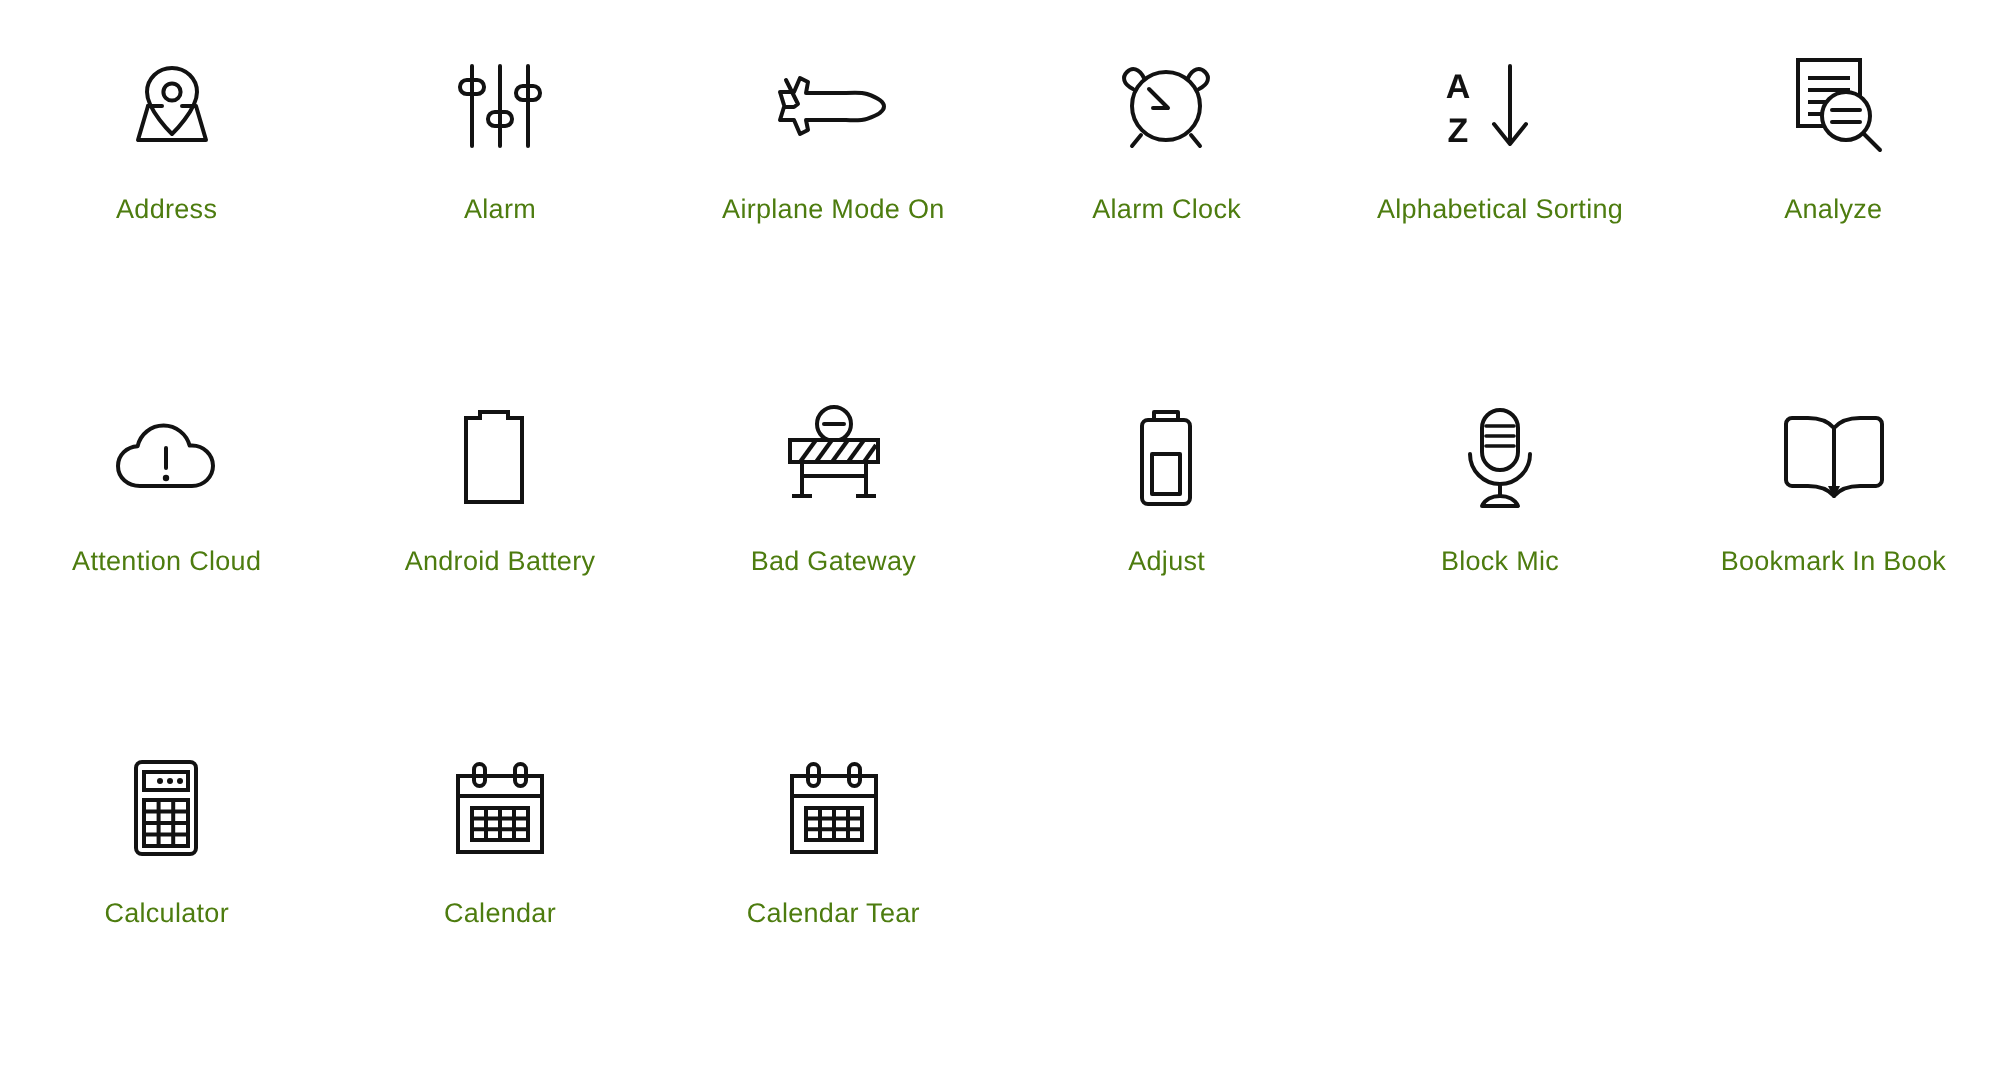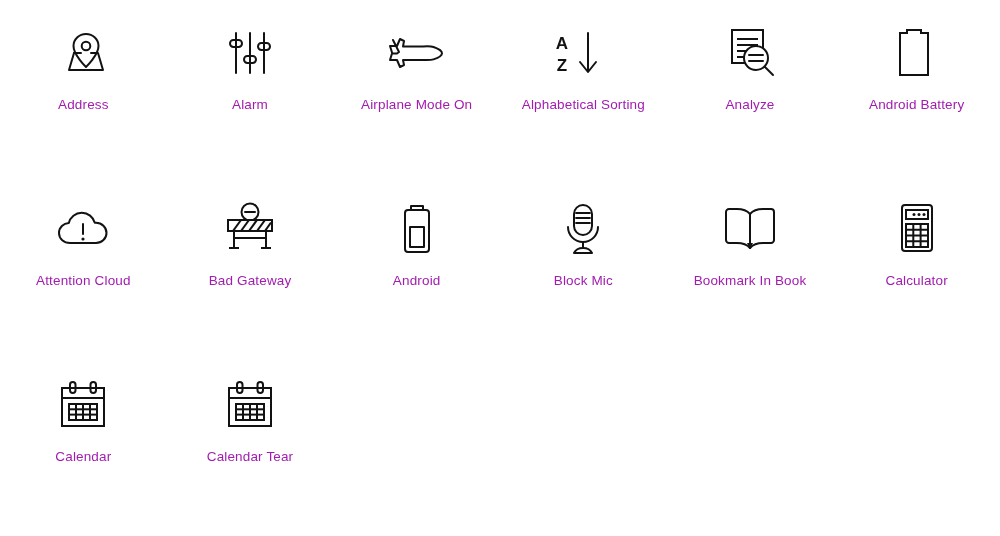--- a/index.html
+++ b/index.html
@@ -37,21 +37,21 @@
     justify-content: center;
   }
   .glyph svg {
     display: block;
     overflow: visible;
   }
   .label {
     margin-top: 13px;
     font-size: 13.5px;
     line-height: 16px;
-    color: #a21caf;
+    color: #4d7c0f;
     text-align: center;
     white-space: nowrap;
     letter-spacing: 0.15px;
   }
   .st { fill: none; stroke: #121212; stroke-width: 2; stroke-linecap: round; stroke-linejoin: round; }
   .st-sq { fill: none; stroke: #121212; stroke-width: 2; stroke-linecap: butt; stroke-linejoin: miter; }
   .fl { fill: #121212; stroke: none; }
   .txt-glyph { fill: #121212; font-family: "Liberation Sans", sans-serif; font-size: 17px; font-weight: 600; }
 </style>
 </head>
@@ -87,20 +87,33 @@
 
   <div class="cell">
     <span class="glyph">
       <svg width="60" height="52" viewBox="0 0 60 52">
         <path class="st" d="M6 13 L12 25 L10 26.5 H5 L3 33 H10 L13 40 L17 38 L16 33 H36 c0 0 7.5 0.4 10.5 -0.6 c3.6 -1.2 8.5 -3.4 8.5 -6.2 c0 -2.8 -5 -5 -8.5 -6.2 C43.5 19 36 19.5 36 19.5 H16 L17 14 L13 12 L10 19 H3 L5 25.5"></path>
       </svg>
     </span>
     <span class="label">Airplane Mode On</span>
   </div>
 
+  <div class="cell">
+    <span class="glyph">
+      <svg width="54" height="54" viewBox="0 0 54 54">
+        <circle class="st" cx="27" cy="27" r="17"></circle>
+        <path class="st" d="M16 13 c-2.5 -5 -6 -5.5 -8.5 -3 c-2.5 2.5 -2 6 3 8.5"></path>
+        <path class="st" d="M38 13 c2.5 -5 6 -5.5 8.5 -3 c2.5 2.5 2 6 -3 8.5"></path>
+        <path class="st" d="M14.5 41.5 L10 47"></path>
+        <path class="st" d="M39.5 41.5 L44 47"></path>
+        <path class="st" d="M18.5 18.5 L28 28 H20.5"></path>
+      </svg>
+    </span>
+    <span class="label">Alarm Clock</span>
+  </div>
 
   <div class="cell">
     <span class="glyph">
       <svg width="58" height="52" viewBox="0 0 58 52">
         <text class="txt-glyph" x="8" y="22" text-anchor="middle">A</text>
         <text class="txt-glyph" x="8" y="44" text-anchor="middle">Z</text>
         <line class="st" x1="34" y1="6" x2="34" y2="44"></line>
         <path class="st" d="M26 35 L34 45 L42 35"></path>
       </svg>
     </span>
@@ -119,36 +132,36 @@
         <line class="st" x1="26" y1="30" x2="40" y2="30"></line>
         <line class="st" x1="26" y1="36" x2="40" y2="36"></line>
         <line class="st" x1="42" y1="42" x2="50" y2="50"></line>
       </svg>
     </span>
     <span class="label">Analyze</span>
   </div>
 
   <div class="cell">
     <span class="glyph">
-      <svg width="44" height="56" viewBox="0 0 44 56">
-        <path class="st-sq" d="M12 8 V5 H26 V8 H33 V50 H5 V8 Z"></path>
-      </svg>
-    </span>
-    <span class="label">Android Battery</span>
-  </div>
-
-  <div class="cell">
-    <span class="glyph">
       <svg width="58" height="44" viewBox="0 0 58 44">
         <path class="st" d="M16 36 c-6 0 -11 -4 -11 -10 c0 -5.6 4.4 -9.6 9.8 -9.9 c1.4 -6 6.6 -10.3 13 -10.3 c6.2 0 11.5 4.2 13 10 c0.4 -0.05 0.8 -0.07 1.2 -0.07 c5.8 0 10.5 4.6 10.5 10.2 c0 5.6 -4.7 10.1 -10.5 10.1 z"></path>
         <line class="st" x1="29" y1="17" x2="29" y2="27"></line>
         <circle class="fl" cx="29" cy="32" r="1.6"></circle>
       </svg>
     </span>
     <span class="label">Attention Cloud</span>
+  </div>
+
+  <div class="cell">
+    <span class="glyph">
+      <svg width="44" height="56" viewBox="0 0 44 56">
+        <path class="st-sq" d="M12 8 V5 H26 V8 H33 V50 H5 V8 Z"></path>
+      </svg>
+    </span>
+    <span class="label">Android Battery</span>
   </div>
 
   <div class="cell">
     <span class="glyph">
       <svg width="58" height="54" viewBox="0 0 58 54">
         <circle cx="29" cy="10" r="8.5" fill="#ffffff" stroke="#121212" stroke-width="2"></circle>
         <line class="st" x1="24" y1="10" x2="34" y2="10"></line>
         <rect x="7" y="18" width="44" height="11" fill="#ffffff" stroke="#121212" stroke-width="2"></rect>
         <g stroke="#121212" stroke-width="2.1">
           <line x1="12" y1="29" x2="20" y2="18"></line>
@@ -168,21 +181,21 @@
   </div>
 
   <div class="cell">
     <span class="glyph">
       <svg width="42" height="56" viewBox="0 0 42 56">
         <path class="st" d="M15 9 V5 H27 V9"></path>
         <rect class="st" x="9" y="9" width="24" height="42" rx="3"></rect>
         <rect class="st" x="14" y="26" width="14" height="20"></rect>
       </svg>
     </span>
-    <span class="label">Android</span>
+    <span class="label">Adjust</span>
   </div>
 
 
 
   <div class="cell">
     <span class="glyph">
       <svg width="48" height="56" viewBox="0 0 48 56">
         <rect class="st" x="15" y="4" width="18" height="30" rx="9"></rect>
         <g stroke="#121212" stroke-width="1.8" stroke-linecap="round">
           <line x1="17" y1="12" x2="31" y2="12"></line>

